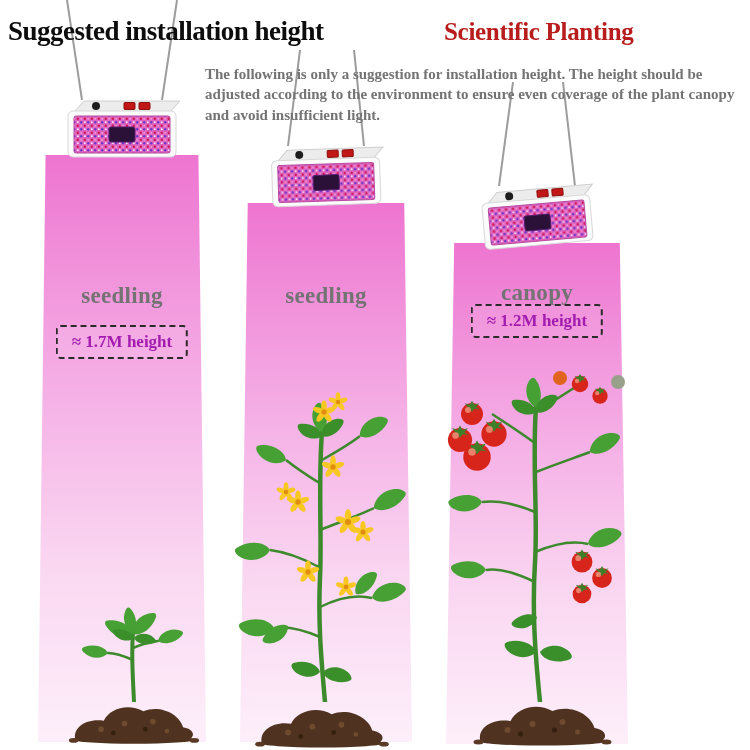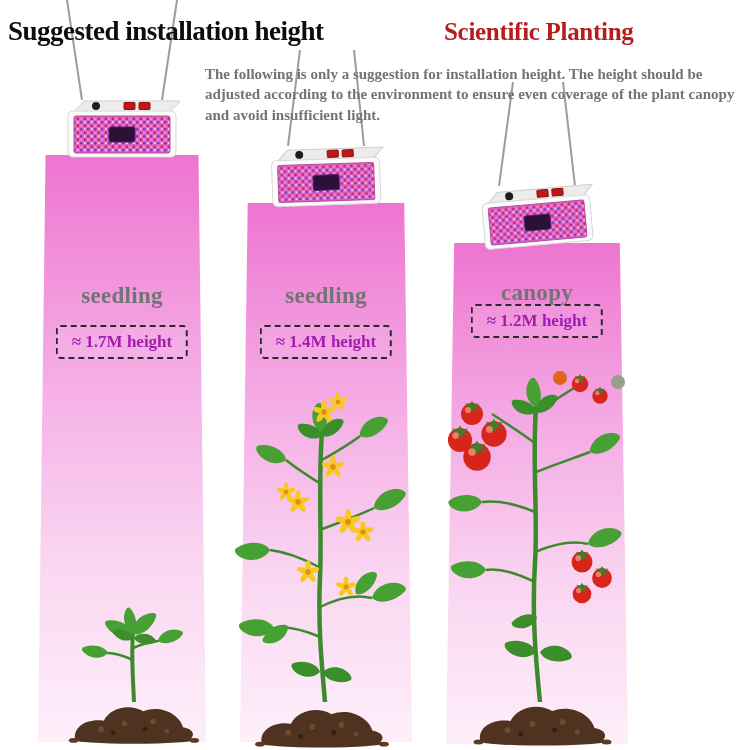--- a/index.html
+++ b/index.html
@@ -130,21 +130,20 @@
     <polygon points="12,16 108,16 118,5 22,5" fill="#ececec" stroke="#cfcfcf" stroke-width="1"></polygon>
     <circle cx="34" cy="10" r="4" fill="#1d1d1d"></circle>
     <rect x="62" y="6.5" width="11" height="7" rx="1" fill="#c21717" stroke="#8d0f0f"></rect>
     <rect x="77" y="6.5" width="11" height="7" rx="1" fill="#c21717" stroke="#8d0f0f"></rect>
     <rect x="6" y="15" width="108" height="46" rx="5" fill="#fbfbfb" stroke="#d8d8d8"></rect>
     <rect x="12" y="20" width="96" height="37" rx="2" fill="url(#ledB)" stroke="#b84aa0"></rect>
     <rect x="47" y="31" width="26" height="15" rx="2" fill="#2b1038" stroke="#551d6e"></rect>
   </svg>
 
   <div class="stage-label" style="left:326px;top:283px">seedling</div>
-  <div class="height-box" style="left:326px;top:325px">≈ 1.4M height</div>
 
   <svg class="plant" style="left:228px;top:372px;width:190px;height:330px" viewBox="0 0 190 330">
     <defs>
       <path id="lfB" d="M0 0 C3 -8 16 -13 26 -7 C30 -4 30 -2 27 0 C17 7 4 6 0 0 Z"></path>
       <g id="flwB">
         <g fill="#f8c822">
           <ellipse cx="0" cy="-6.5" rx="3.2" ry="6.5"></ellipse>
           <ellipse cx="0" cy="-6.5" rx="3.2" ry="6.5" transform="rotate(72)"></ellipse>
           <ellipse cx="0" cy="-6.5" rx="3.2" ry="6.5" transform="rotate(144)"></ellipse>
           <ellipse cx="0" cy="-6.5" rx="3.2" ry="6.5" transform="rotate(216)"></ellipse>

